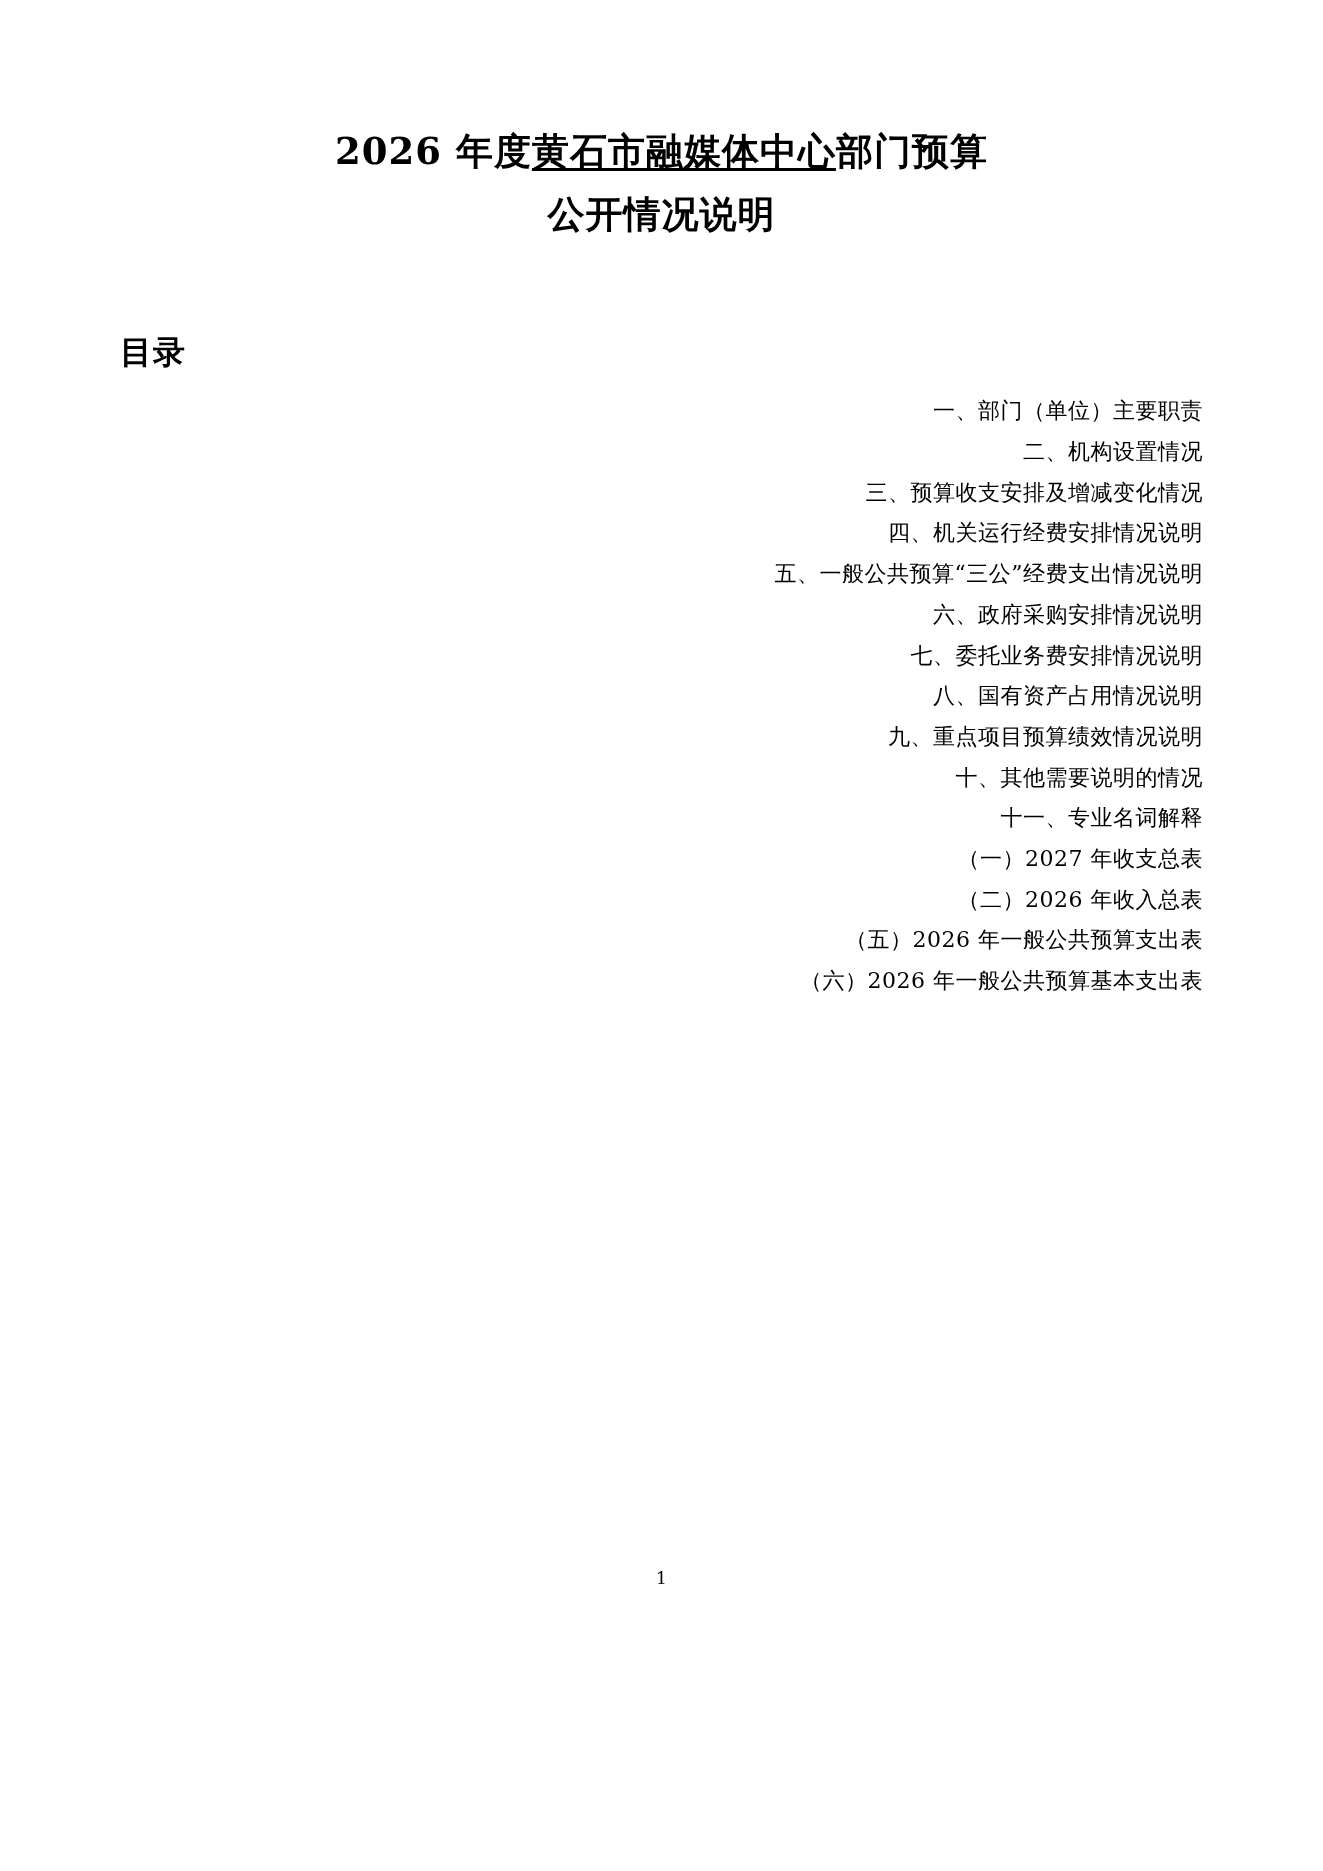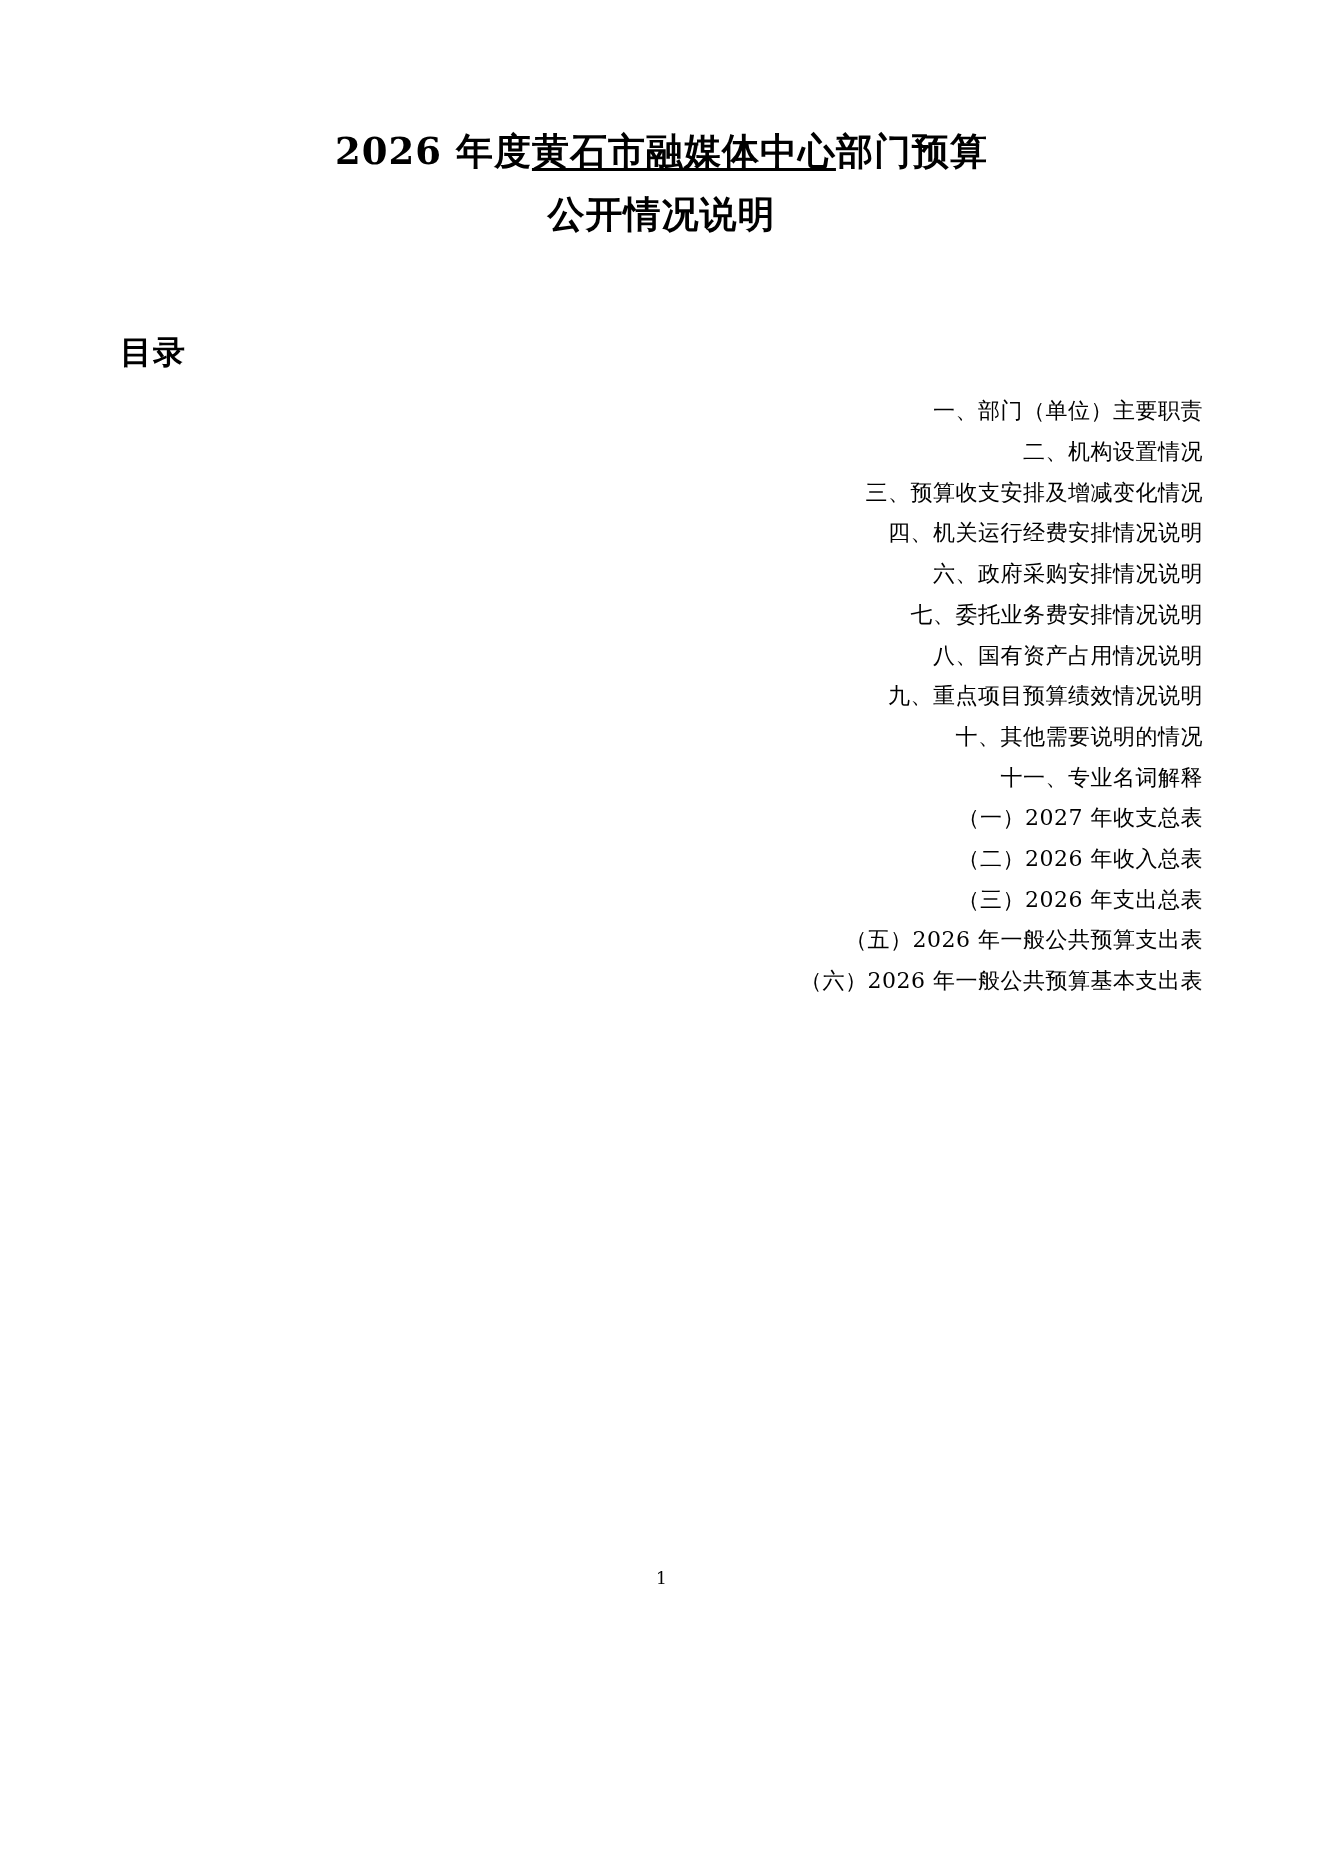--- a/index.html
+++ b/index.html
@@ -81,28 +81,28 @@
     <div class="title-line">公开情况说明</div>
   </div>
 
   <div class="toc">
     <div class="toc-heading">目录</div>
 
     <div class="toc-item">一、部门（单位）主要职责</div>
     <div class="toc-item">二、机构设置情况</div>
     <div class="toc-item">三、预算收支安排及增减变化情况</div>
     <div class="toc-item">四、机关运行经费安排情况说明</div>
+    <div class="toc-item">五、一般公共预算“三公”经费支出情况说明</div>
     <div class="toc-item">六、政府采购安排情况说明</div>
     <div class="toc-item">七、委托业务费安排情况说明</div>
     <div class="toc-item">八、国有资产占用情况说明</div>
     <div class="toc-item">九、重点项目预算绩效情况说明</div>
     <div class="toc-item">十、其他需要说明的情况</div>
     <div class="toc-item">十一、专业名词解释</div>
     <div class="toc-item sub">（一）2027 年收支总表</div>
     <div class="toc-item sub">（二）2026 年收入总表</div>
-    <div class="toc-item sub">（三）2026 年支出总表</div>
     <div class="toc-item sub">（五）2026 年一般公共预算支出表</div>
     <div class="toc-item sub">（六）2026 年一般公共预算基本支出表</div>
   </div>
 
   <div class="page-number">1</div>
 
 </div>
 
 </body></html>

